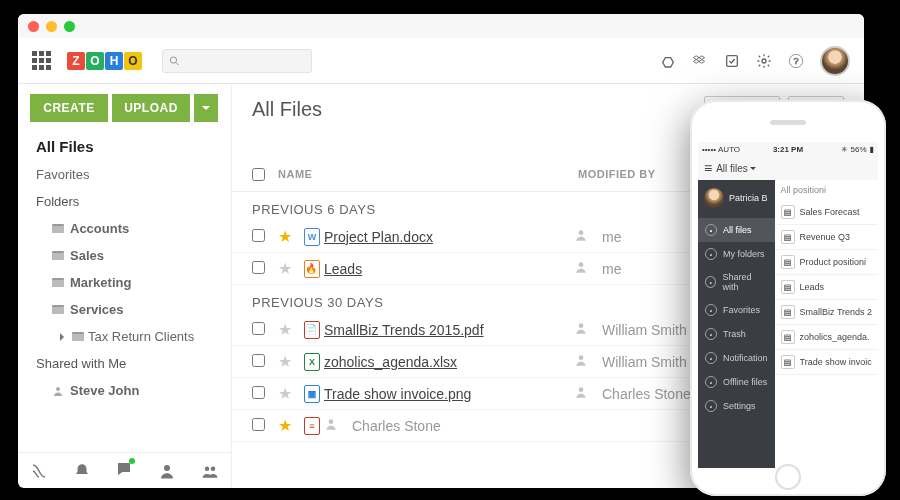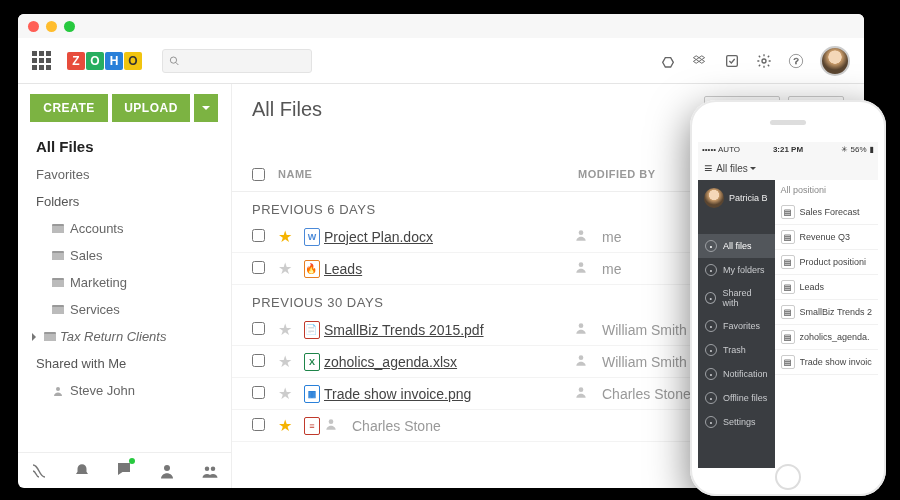--- a/index.html
+++ b/index.html
@@ -97,22 +97,22 @@
     letter-spacing: .5px;
   }
   .btn-create { width: 78px; }
   .btn-upload { width: 78px; }
   .btn-caret  { width: 24px; display:flex;align-items:center;justify-content:center;}
   .btn-caret::after { content:""; border:4px solid transparent; border-top-color:#fff; margin-top:4px;}
   .nav { list-style: none; padding: 0 0 6px 0; color: #666; }
   .nav li { padding: 6px 18px; cursor: pointer; display:flex; align-items:center; gap:6px; }
   .nav li.all { color: #222; font-weight: bold; font-size: 15px; }
   .nav .section { color:#555; cursor:default; }
-  .nav .sub { padding-left: 34px; display:flex; align-items:center; gap:6px; }
-  .nav .sub2 { padding-left: 14px; display:flex; align-items:center; gap:4px;font-style:italic; }
+  .nav .sub { padding-left: 34px; display:flex; align-items:center; gap:6px;font-weight:bold; }
+  .nav .sub2 { padding-left: 42px; display:flex; align-items:center; gap:4px; }
   .ficon { width:12px; height:10px; display:inline-block; }
   .ficon::before {
     content:""; display:block; width:12px; height:9px; background:#999; border-radius:1px;
     box-shadow: inset 0 -7px 0 #bbb;
   }
   .tri { width:0;height:0;border:4px solid transparent;border-left-color:#777; }
   .personicon { width:12px;height:12px; }
   .personicon svg { width:12px;height:12px; fill:#aaa; }
 
   .bottombar {
@@ -201,21 +201,21 @@
   .statusbar .carrier { display:flex; gap:2px; align-items:center; }
   .statusbar .time { position:absolute; left:50%; transform:translateX(-50%); font-weight:bold;}
   .statusbar .right { margin-left:auto; display:flex; gap:3px; align-items:center;}
   .p-top { height:24px; display:flex; align-items:center; padding:0 6px; color:#444; gap:4px;}
   .p-top .hb { font-size:14px; cursor:pointer;}
   .p-top .sel { display:flex;align-items:center;gap:2px;font-size:10px;cursor:pointer;}
   .p-top .sel::after{content:"";border:3px solid transparent;border-top-color:#444;margin-top:3px;}
   .p-content { display:flex; height:calc(100% - 38px); }
   .p-drawer {
     width: 86px; background:#3a3d41; color:#c9cbce; font-size:9px;
-    display:flex;flex-direction:column; padding-top:2px;gap:16px;
+    display:flex;flex-direction:column; padding-top:2px;
   }
   .p-user { display:flex; align-items:center; gap:5px; padding:6px 6px 10px 6px; }
   .p-user .av { width:20px;height:20px;border-radius:50%;background:radial-gradient(circle at 50% 35%,#f4d7b8 30%,#c89b6a 32%,#5a4530 60%); }
   .p-user .nm { font-size:9px; color:#eee; }
   .p-drawer .it { display:flex;align-items:center;gap:6px;padding:6px 7px;cursor:pointer;}
   .p-drawer .it.sel { background:#52565b; color:#fff;}
   .p-drawer .ic { width:12px;height:12px;border:1px solid #9da0a4;border-radius:50%;display:flex;align-items:center;justify-content:center;font-size:7px;}
   .p-list { flex:1; background:#fff; }
   .p-listhdr { padding:5px 6px; color:#888; font-size:9px; }
   .p-row { display:flex;align-items:center;gap:5px;padding:5px 6px;border-bottom:1px solid #f1f1f1;cursor:pointer;}

